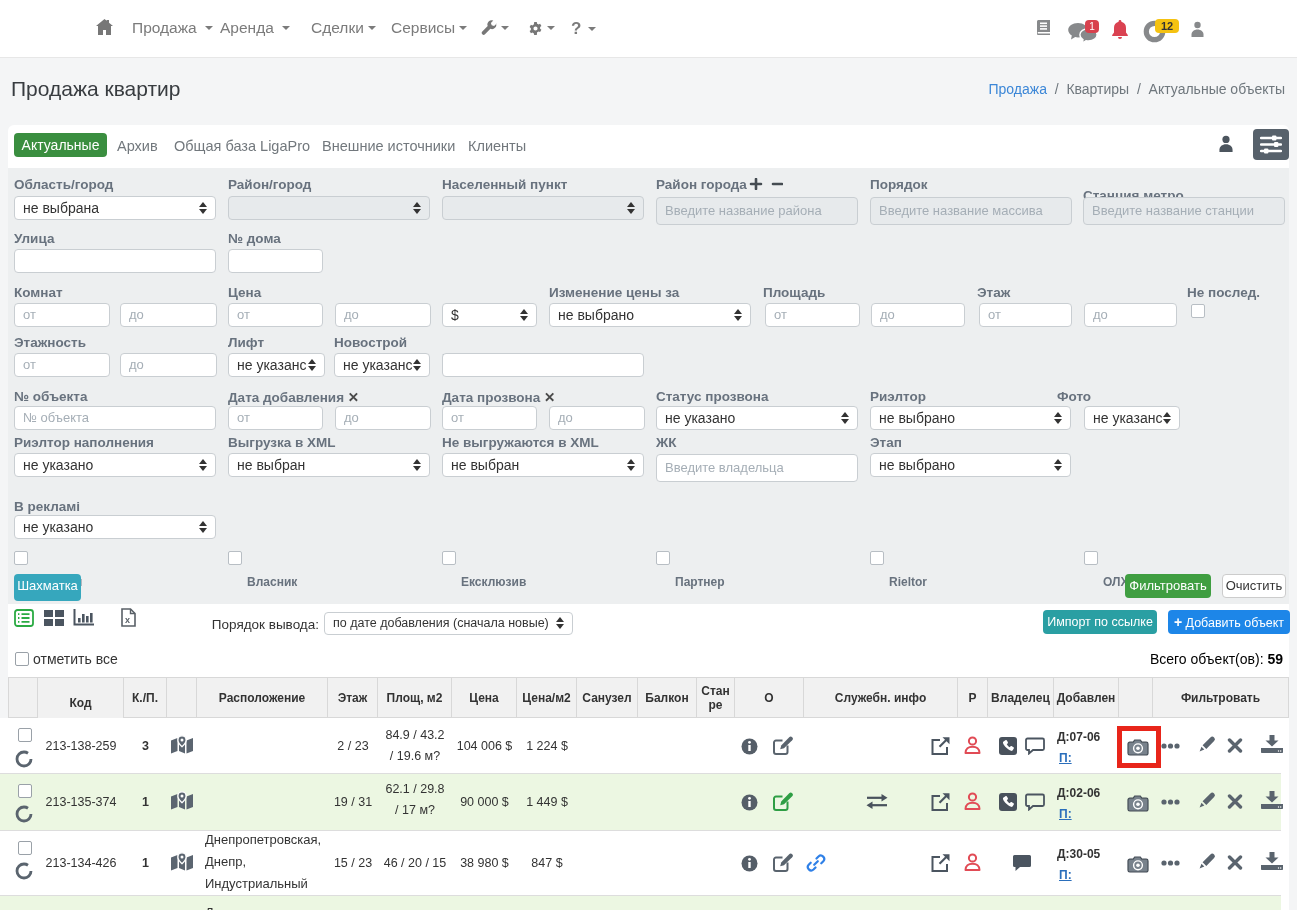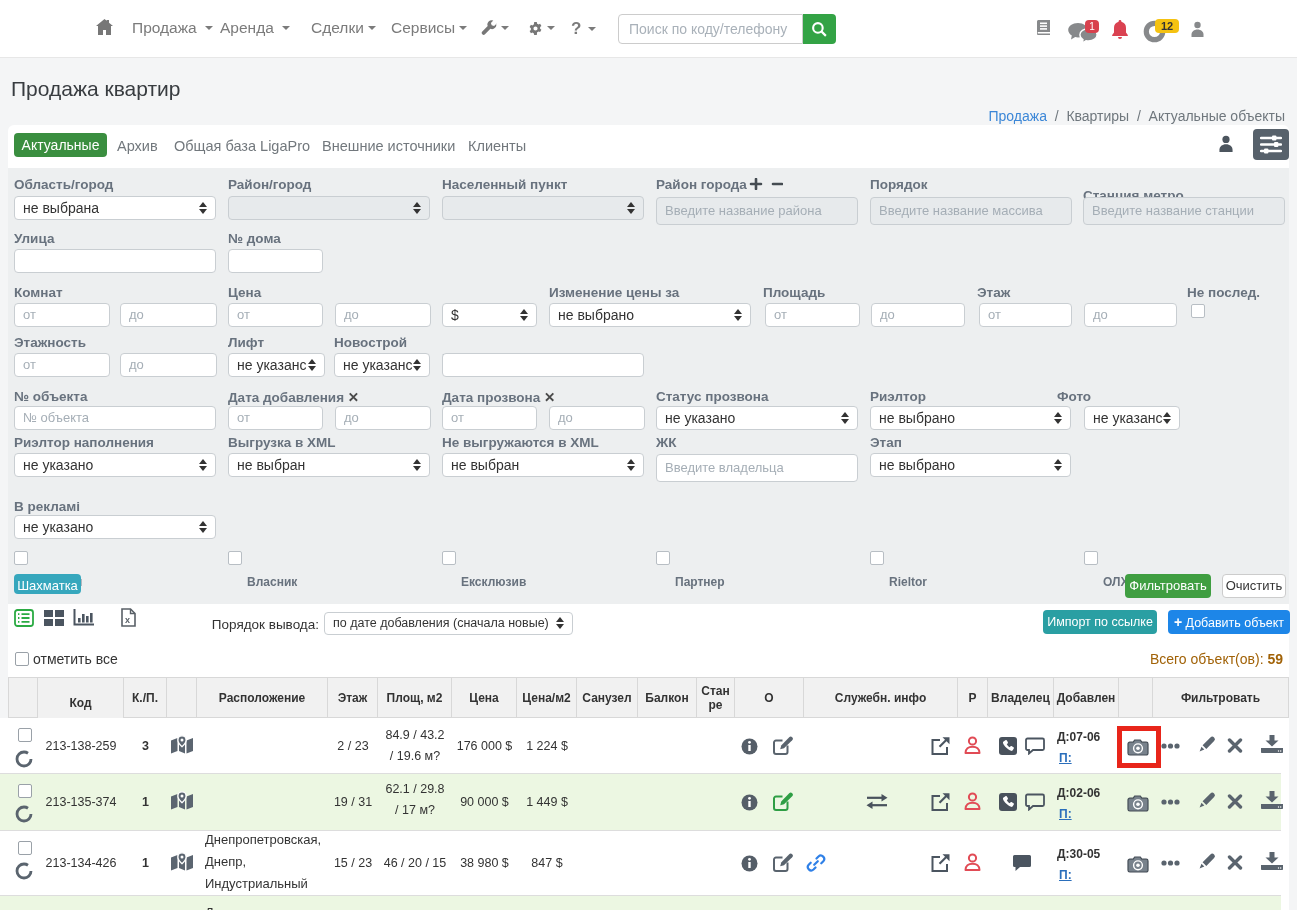--- a/index.html
+++ b/index.html
@@ -10,21 +10,21 @@
 
 #navbar { position:absolute; left:0; top:0; width:1297px; height:58px; background:#fff; border-bottom:1px solid #e7e7e7; }
 .navitem { position:absolute; top:19px; font-size:15.5px; color:#7b7b7b; white-space:nowrap; }
 .caret { display:inline-block; width:0; height:0; border-left:4px solid transparent; border-right:4px solid transparent; border-top:4px solid #7b7b7b; vertical-align:middle; margin-left:4px; margin-top:-2px; }
 #searchwrap { position:absolute; left:618px; top:14px; width:218px; height:30px; }
 #searchinput { position:absolute; left:0; top:0; width:185px; height:30px; border:1px solid #ccc; border-radius:4px 0 0 4px; background:#fff; color:#a9b1b9; font-size:14px; line-height:28px; padding-left:10px; font-family:"Liberation Sans", sans-serif; }
 #searchbtn { position:absolute; left:185px; top:0; width:33px; height:30px; background:#33a345; border-radius:0 4px 4px 0; }
 
 
 #pagetitle { position:absolute; left:11px; top:77px; font-size:21px; color:#383c40; }
-#breadcrumb { position:absolute; right:12px; top:81px; font-size:14px; color:#6f777d;margin-top:27px; }
+#breadcrumb { position:absolute; right:12px; top:81px; font-size:14px; color:#6f777d; }
 #breadcrumb a { color:#3c87d7; text-decoration:none; }
 
 
 #panel { position:absolute; left:8px; top:125px; width:1281px; height:785px; background:#fff; border-radius:6px 6px 0 0; }
 
 
 .tabact { position:absolute; left:6px; top:8px; width:93px; height:24px; background:#3a8e3f; border-radius:4px; color:#fff; font-size:14px; line-height:24px; text-align:center; }
 .tab { position:absolute; top:13px; font-size:14.5px; color:#72787d; }
 #gearbtn { position:absolute; left:1245px; top:4px; width:36px; height:31px; background:#57616b; border-radius:4px; }
 
@@ -70,29 +70,20 @@
         <path fill="#777" d="M15 3.2a4.3 4.3 0 0 1-5.6 5.6L4 14.2a1.9 1.9 0 0 1-2.7-2.7l5.4-5.4A4.3 4.3 0 0 1 12.3.5L9.9 2.9l.8 2.4 2.4.8L15.5 3.7z"></path>
       </svg><span class="caret"></span>
   </div>
   <div class="navitem" style="left:528px">
     <svg width="15" height="15" viewBox="0 0 16 16" style="vertical-align:-3px">
         <path fill="#777" d="M9.4 1l.3 1.8a5.4 5.4 0 0 1 1.5.9l1.7-.7 1.4 2.4-1.4 1.1a5.5 5.5 0 0 1 0 1.8l1.4 1.1-1.4 2.4-1.7-.7a5.4 5.4 0 0 1-1.5.9L9.4 15H6.6l-.3-1.8a5.4 5.4 0 0 1-1.5-.9l-1.7.7-1.4-2.4 1.4-1.1a5.5 5.5 0 0 1 0-1.8L1.7 6.4l1.4-2.4 1.7.7a5.4 5.4 0 0 1 1.5-.9L6.6 1zM8 5.8A2.2 2.2 0 1 0 8 10.2 2.2 2.2 0 1 0 8 5.8z"></path>
       </svg><span class="caret"></span>
   </div>
   <div class="navitem" style="left:571px;font-weight:bold;font-size:17px">?<span class="caret" style="margin-left:7px"></span></div>
 
-  <div id="searchwrap">
-    <div id="searchinput">Поиск по коду/телефону</div>
-    <div id="searchbtn">
-      <svg class="abs" style="left:8px;top:7px" width="17" height="17" viewBox="0 0 16 16">
-          <path fill="none" stroke="#fff" stroke-width="2" d="M6.5 2a4.5 4.5 0 1 0 0 9 4.5 4.5 0 0 0 0-9z"></path>
-          <path stroke="#fff" stroke-width="2" d="M10 10l4 4"></path>
-        </svg>
-    </div>
-  </div>
 
   <svg class="abs" style="left:1037px;top:20px" width="13" height="15" viewBox="0 0 13 15">
       <path fill="#87898b" d="M0 1.5C0 .7.7 0 1.5 0H13v12H1.5c-.3 0-.6.1-.8.3V13c0 .3.3.6.6.6H13V15H1.3C.6 15 0 14.4 0 13.7z"></path>
       <rect x="3" y="2.5" width="7" height="1.6" fill="#fff"></rect>
       <rect x="3" y="5.3" width="7" height="1.6" fill="#fff"></rect>
       <rect x="3" y="8.1" width="7" height="1.6" fill="#fff"></rect>
     </svg>
   <svg class="abs" style="left:1068px;top:23px" width="30" height="21" viewBox="0 0 30 21">
       <path fill="#87898b" d="M10 0C4.5 0 .2 3.1.2 7c0 2.2 1.4 4.2 3.6 5.5L3 16.5l4.2-2.4c.9.2 1.8.3 2.8.3 5.5 0 9.8-3.1 9.8-7S15.5 0 10 0z"></path>
       <path fill="#87898b" stroke="#fff" stroke-width="1.4" d="M20.5 5.6c4.8 0 8.6 2.8 8.6 6.2 0 3.4-3.8 6.2-8.6 6.2-.9 0-1.7-.1-2.5-.3L14.3 20l.7-3.5c-1.9-1.1-3.1-2.8-3.1-4.7 0-3.4 3.8-6.2 8.6-6.2z"></path>
@@ -234,21 +225,21 @@
 <div class="cblbl" style="left:247px;top:552px">Власник</div>
 <div class="cb" style="left:442px;top:551px"></div>
 <div class="cblbl" style="left:461px;top:552px">Ексклюзив</div>
 <div class="cb" style="left:656px;top:551px"></div>
 <div class="cblbl" style="left:675px;top:552px">Партнер</div>
 <div class="cb" style="left:870px;top:551px"></div>
 <div class="cblbl" style="left:889px;top:552px">Rieltor</div>
 <div class="cb" style="left:1084px;top:551px"></div>
 <div class="cblbl" style="left:1103px;top:552px">ОЛХ</div>
 
-<div class="btn" style="left:14px;top:574px;width:67px;height:20px;background:#36a7bd;line-height:24px;font-size:13px">Шахматка</div>
+<div class="btn" style="left:14px;top:574px;width:67px;height:27px;background:#36a7bd;line-height:24px;font-size:13px">Шахматка</div>
 <div class="btn" style="left:1125px;top:574px;width:86px;height:24px;background:#3f9e41;line-height:24px;font-size:13px">Фильтровать</div>
 <div class="btn" style="left:1222px;top:574px;width:64px;height:24px;background:#fff;border:1px solid #ccc;color:#333;line-height:22px;font-size:13px">Очистить</div>
 
 <svg class="abs" style="left:14px;top:609px" width="20" height="18" viewBox="0 0 20 18">
     <rect x="1" y="1" width="18" height="16" rx="2.5" fill="none" stroke="#2bab43" stroke-width="1.8"></rect>
     <g stroke="#2bab43" stroke-width="1.8">
       <path d="M7.5 5.2h8M7.5 9h8M7.5 12.8h8"></path>
       <path d="M4 5.2h1.4M4 9h1.4M4 12.8h1.4"></path>
     </g>
   </svg>
@@ -274,21 +265,21 @@
     <path fill="none" stroke="#596067" stroke-width="1.4" d="M9.5 1v4.5H14"></path>
     <text x="4" y="14.5" font-size="9" font-weight="bold" fill="#596067" font-family="Liberation Sans">x</text>
   </svg>
 <div class="abs" style="right:978px;top:617px;font-size:13.5px;color:#333;white-space:nowrap">Порядок вывода:</div>
 <div class="sel" style="left:324px;top:612px;width:249px;font-size:12.5px;height:23px;line-height:21px">по дате добавления (сначала новые)<span class="scaret" style="top:4px"></span></div>
 <div class="btn" style="left:1043px;top:610px;width:114px;height:24px;background:#2a9fa3;font-size:12.5px;line-height:24px">Импорт по ссылке</div>
 <div class="btn" style="left:1168px;top:610px;width:122px;height:24px;background:#1d86e8;font-size:12.5px;line-height:24px"><b style="font-size:14px">+</b> Добавить объект</div>
 
 <div class="cb" style="left:15px;top:652px;border-color:#9aa1a8"></div>
 <div class="abs" style="left:33px;top:651px;font-size:14px;color:#333">отметить все</div>
-<div class="abs" style="right:14px;top:651px;font-size:14px;color:#a16207">Всего объект(ов): <b>59</b></div>
+<div class="abs" style="right:14px;top:651px;font-size:14px;color:#000000">Всего объект(ов): <b>59</b></div>
 
 <div class="th" style="left:8px;top:677px;width:30px;height:41px;border-left:1px solid #d8d8d8"></div>
 <div class="th" style="left:38px;top:677px;width:86px;height:51px">
     <div class="in">Код</div>
   </div>
 <div class="th" style="left:124px;top:677px;width:43px;height:41px">
     <div class="in">К./П.</div>
   </div>
 <div class="th" style="left:167px;top:677px;width:30px;height:41px"></div>
 <div class="th" style="left:197px;top:677px;width:131px;height:41px">
@@ -350,21 +341,21 @@
     <g fill="#5b6570">
       <path d="M1 5.5L7.5 3v13L1 18.5z"></path>
       <path d="M9 3l6 2.5v13L9 16z"></path>
       <path d="M16.5 5.5L23 3v13l-6.5 2.5z"></path>
     </g>
     <path fill="#5b6570" stroke="#fff" stroke-width="1.3" d="M12 .8a4.1 4.1 0 0 1 4.1 4.1c0 2.9-4.1 6.8-4.1 6.8s-4.1-3.9-4.1-6.8A4.1 4.1 0 0 1 12 .8z"></path>
     <circle cx="12" cy="4.9" r="1.5" fill="#fff"></circle>
   </svg>
 <div class="cell" style="left:328px;top:739px;width:50px">2 / 23</div>
 <div class="cell" style="left:378px;top:725px;width:74px;line-height:21px">84.9 / 43.2<br>/ 19.6 м?</div>
-<div class="cell" style="left:452px;top:739px;width:65px">176 000 $</div>
+<div class="cell" style="left:452px;top:739px;width:65px">104 006 $</div>
 <div class="cell" style="left:517px;top:739px;width:60px">1 224 $</div>
 <svg class="abs" style="left:741px;top:738px" width="17" height="17" viewBox="0 0 17 17">
     <circle cx="8.5" cy="8.5" r="8" fill="#555e68"></circle>
     <rect x="7.3" y="7" width="2.4" height="6" fill="#fff"></rect>
     <circle cx="8.5" cy="4.3" r="1.4" fill="#fff"></circle>
   </svg>
 <svg class="abs" style="left:773px;top:736px" width="20" height="19" viewBox="0 0 20 19">
     <path fill="none" stroke="#5a646e" stroke-width="2" d="M14.5 9.5V16a2 2 0 0 1-2 2H3a2 2 0 0 1-2-2V6.5a2 2 0 0 1 2-2h6.5"></path>
     <path fill="#5a646e" d="M16.2 1.2a2.1 2.1 0 0 1 3 3L11 12.3l-3.8 1 1-3.8z"></path>
   </svg>

